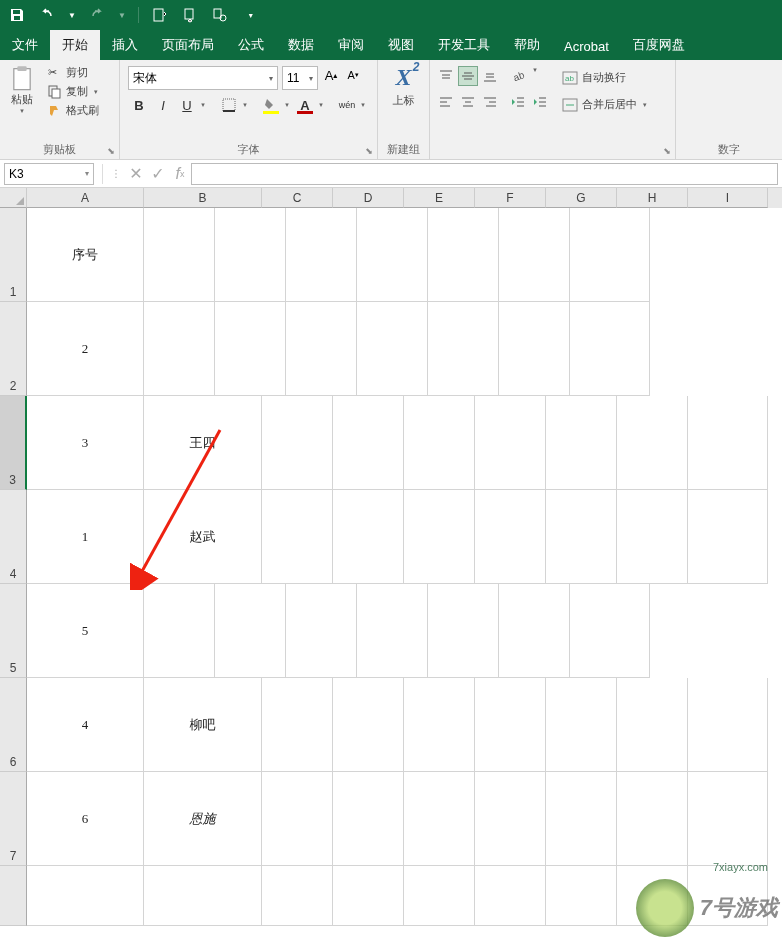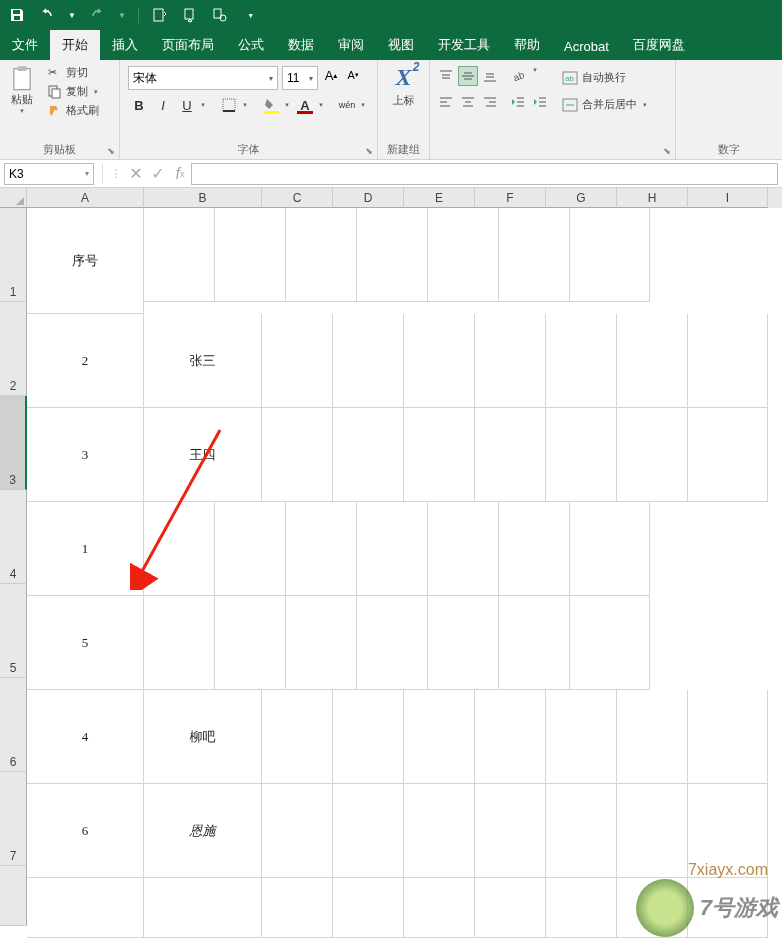--- a/index.html
+++ b/index.html
@@ -87,21 +87,21 @@
 .cA { width:117px; } .cB { width:118px; } .cC { width:71px; } .cD { width:71px; }
 .cE { width:71px; } .cF { width:71px; } .cG { width:71px; } .cH { width:71px; } .cI { width:80px; }
 
 
 .arrow-annot { position:absolute; left:130px; top:232px; pointer-events:none; }
 
 
 .watermark { position:absolute; right:4px; bottom:4px; opacity:0.75; display:flex; align-items:center; gap:6px; pointer-events:none; }
 .watermark .logo { width:58px; height:58px; border-radius:50%; background:radial-gradient(circle,#b6d96a 40%,#5a8a2e 70%); position:relative; }
 .watermark .txt { font-size:22px; font-weight:bold; color:#666; font-style:italic; }
-.watermark .url { position:absolute; top:-18px; right:10px; font-size:16px; color:#a16207; }
+.watermark .url { position:absolute; top:-18px; right:10px; font-size:11px; color:#14532d; }
 </style>
 </head>
 <body>
 
 <div class="titlebar">
   <div class="tb-btn">
       <svg viewBox="0 0 16 16">
         <path fill="#fff" d="M2 2h10l2 2v10H2V2zm2 1v4h7V3H4zm1 6v4h6V9H5z"></path>
       </svg>
     </div>
@@ -409,32 +409,31 @@
         <div class="rh" style="height: 94px;">2</div>
         <div class="rh sel" style="height: 94px;">3</div>
         <div class="rh" style="height: 94px;">4</div>
         <div class="rh" style="height: 94px;">5</div>
         <div class="rh" style="height: 94px;">6</div>
         <div class="rh" style="height: 94px;">7</div>
         <div class="rh" style="height: 60px;"></div>
       </div>
       <div class="cells">
         <div class="row">
-          <div class="cell cA" style="height: 106px;">序号</div>
+          <div class="cell cA" style="height: 94px;">序号</div>
           <div class="cell cC" style="height: 94px;"></div>
           <div class="cell cD" style="height: 94px;"></div>
           <div class="cell cE" style="height: 94px;"></div>
           <div class="cell cF" style="height: 94px;"></div>
           <div class="cell cG" style="height: 94px;"></div>
           <div class="cell cH" style="height: 94px;"></div>
           <div class="cell cI" style="height: 94px;"></div>
         </div>
         <div class="row">
           <div class="cell cA" style="height: 94px;">2</div>
-          <div class="cell cB" style="height: 94px;">张三</div>
           <div class="cell cC" style="height: 94px;"></div>
           <div class="cell cD" style="height: 94px;"></div>
           <div class="cell cE" style="height: 94px;"></div>
           <div class="cell cF" style="height: 94px;"></div>
           <div class="cell cG" style="height: 94px;"></div>
           <div class="cell cH" style="height: 94px;"></div>
           <div class="cell cI" style="height: 94px;"></div>
         </div>
         <div class="row">
           <div class="cell cA" style="height: 94px;">3</div>
@@ -442,20 +441,21 @@
           <div class="cell cC" style="height: 94px;"></div>
           <div class="cell cD" style="height: 94px;"></div>
           <div class="cell cE" style="height: 94px;"></div>
           <div class="cell cF" style="height: 94px;"></div>
           <div class="cell cG" style="height: 94px;"></div>
           <div class="cell cH" style="height: 94px;"></div>
           <div class="cell cI" style="height: 94px;"></div>
         </div>
         <div class="row">
           <div class="cell cA" style="height: 94px;">1</div>
+          <div class="cell cB" style="height: 94px;">赵武</div>
           <div class="cell cC" style="height: 94px;"></div>
           <div class="cell cD" style="height: 94px;"></div>
           <div class="cell cE" style="height: 94px;"></div>
           <div class="cell cF" style="height: 94px;"></div>
           <div class="cell cG" style="height: 94px;"></div>
           <div class="cell cH" style="height: 94px;"></div>
           <div class="cell cI" style="height: 94px;"></div>
         </div>
         <div class="row">
           <div class="cell cA" style="height: 94px;">5</div>

